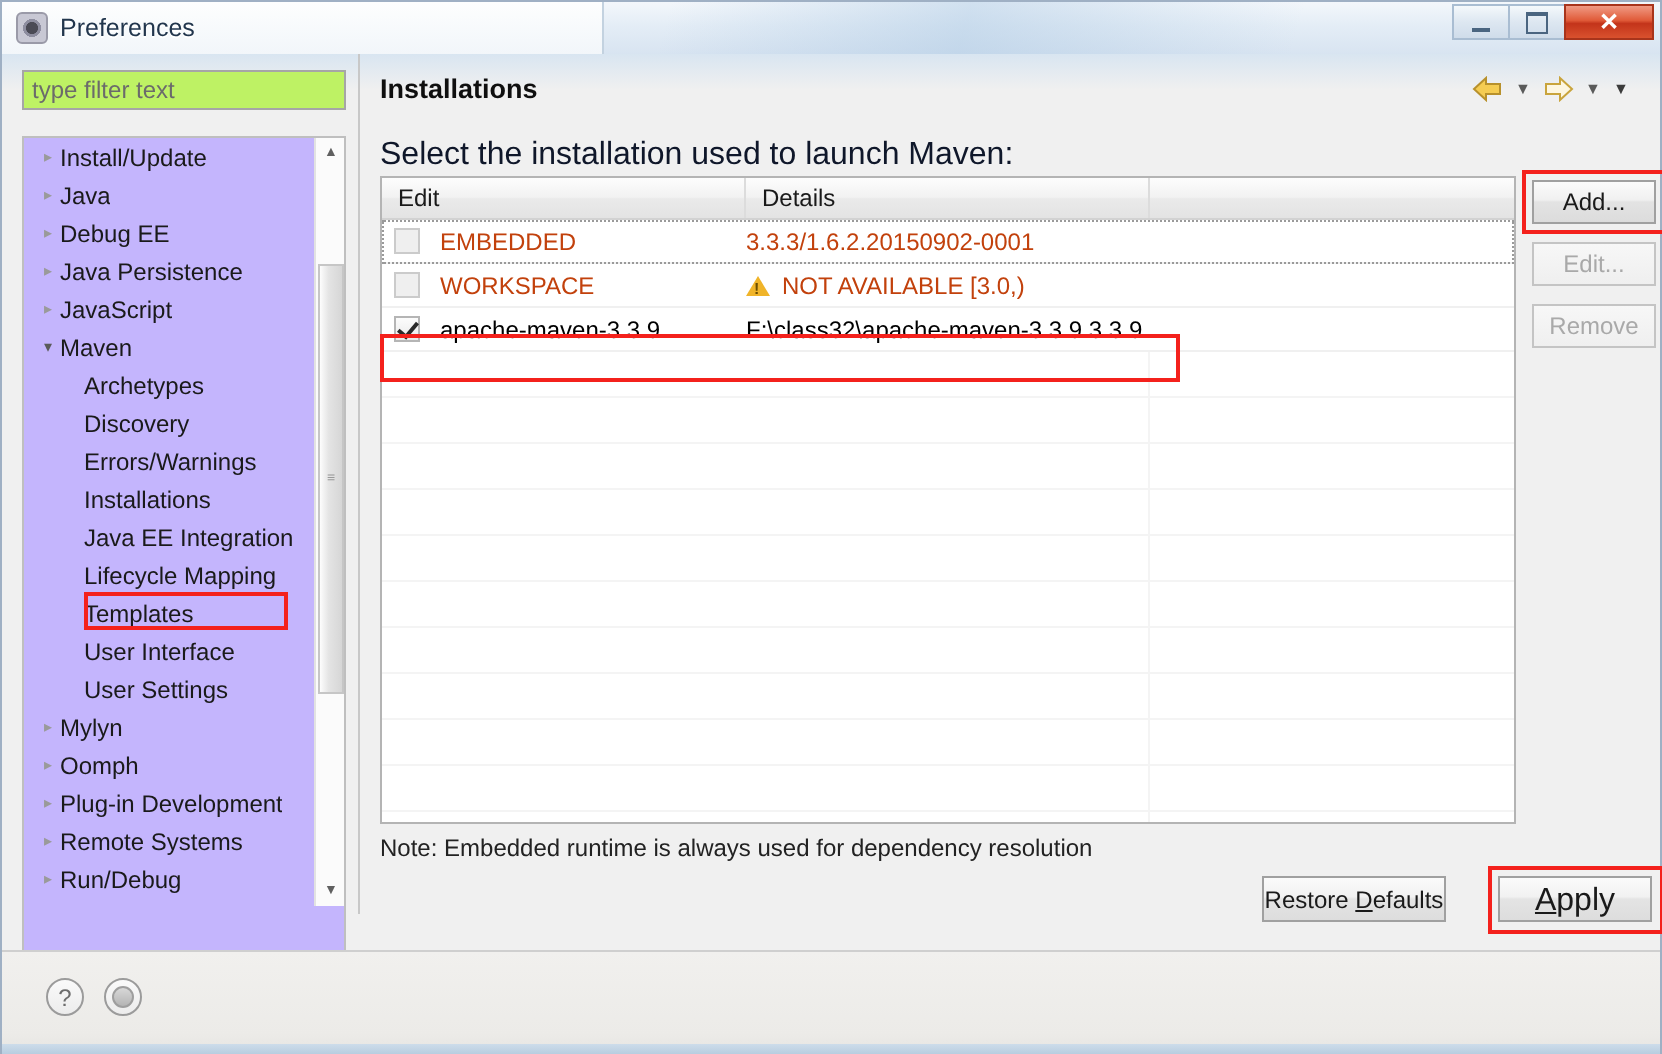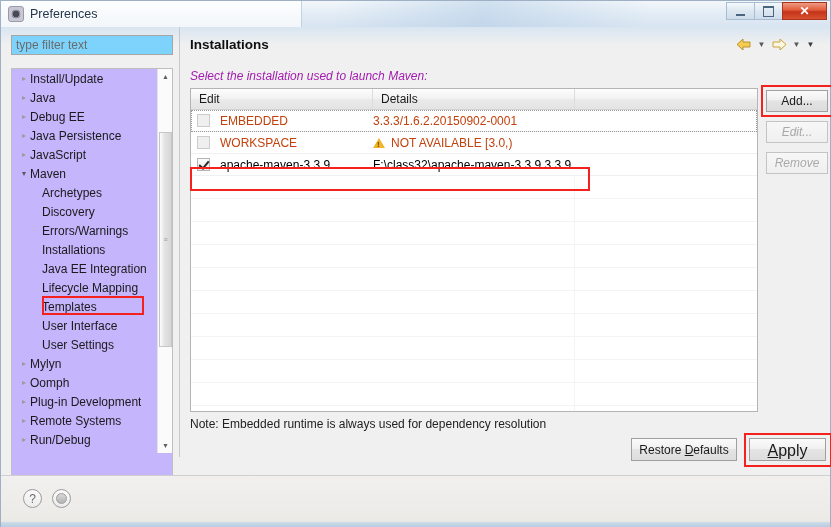--- a/index.html
+++ b/index.html
@@ -81,21 +81,21 @@
   }
   #content .sheen {
     position:absolute;left:0;top:0;width:100%;height:18px;
     background:linear-gradient(180deg, rgba(214,228,241,.9) 0%, rgba(240,240,240,0) 100%);
     pointer-events:none;
   }
 
   
   #filter-input {
     position:absolute; left:10px; top:8px; width:162px; height:20px;
-    border:1px solid #a6a6a6; background:#7dd3fc;
+    border:1px solid #a6a6a6; background:#bef264;
     font-family:"Liberation Sans",sans-serif; font-size:12px;
     color:#555; padding:0 4px; box-sizing:border-box; outline:none;
   }
   #filter-input::placeholder{color:#6b6b6b;}
 
   
   #tree-panel {
     position:absolute; left:10px; top:41px; width:162px; height:510px;
     background:#c4b5fd; border:1px solid #bfbfbf; box-sizing:border-box;
     overflow:hidden;
@@ -168,21 +168,21 @@
     font-size:13.5px; font-weight:bold; color:#0f0f0f;
   }
   #nav-btns {
     position:absolute; right:10px; top:8px; display:flex; align-items:center; gap:1px;
   }
   .nav-arrow { width:20px; height:18px; display:flex; align-items:center; justify-content:center;}
   .nav-caret { width:13px; height:18px; display:flex; align-items:center; justify-content:center;
                font-size:8px; color:#5a5a5a;}
 
   #page-desc {
-    position:absolute; left:3px; top:42px; font-size:12px; color:#a21caf;font-style:italic;
+    position:absolute; left:3px; top:42px; font-size:16px; color:#0f172a;
   }
 
   
   #table-wrap {
     position:absolute; left:3px; top:61px; width:568px; height:324px;
     background:#fff; border:1px solid #b4b4b4; box-sizing:border-box;
     overflow:hidden;
   }
   #thead {
     display:flex; height:20px;
@@ -238,35 +238,35 @@
   
   .sbtn {
     position:absolute; width:62px; height:22px;
     border:1px solid #a0a0a0; box-sizing:border-box;
     background:linear-gradient(180deg,#fbfbfb 0%, #f0f0f0 45%, #e3e3e3 50%, #dcdcdc 100%);
     font-size:12px; color:#1a1a1a;
     display:flex; align-items:center; justify-content:center;
     font-family:"Liberation Sans",sans-serif;
   }
   .sbtn.disabled { color:#a9a9a9; border-color:#c4c4c4;
-    background:linear-gradient(180deg,#f7f7f7 0%, #efefef 100%);font-style:italic; }
+    background:linear-gradient(180deg,#f7f7f7 0%, #efefef 100%); }
   #btn-add { left:579px; top:63px; }
   #btn-edit { left:579px; top:94px; }
   #btn-remove { left:579px; top:125px; width:62px;}
   #add-hl {
     position:absolute; left:574px; top:58px; width:72px; height:32px;
     border:2px solid #f4211c; box-sizing:border-box; pointer-events:none; z-index:7;
   }
 
   #note {
     position:absolute; left:3px; top:390px; font-size:12px; color:#222;
   }
 
   #btn-restore {
-    position:absolute; left:444px; top:411px; width:106px; height:23px;
+    position:absolute; left:444px; top:411px; width:92px; height:23px;
     border:1px solid #a0a0a0; box-sizing:border-box;
     background:linear-gradient(180deg,#fbfbfb 0%, #f1f1f1 45%, #e4e4e4 50%, #dddddd 100%);
     font-size:12px;color:#1a1a1a; display:flex;align-items:center;justify-content:center;
   }
   #btn-apply {
     position:absolute; left:562px; top:411px; width:77px; height:23px;
     border:1px solid #a0a0a0; box-sizing:border-box;
     background:linear-gradient(180deg,#fbfbfb 0%, #f1f1f1 45%, #e4e4e4 50%, #dddddd 100%);
     font-size:16px;color:#1a1a1a; display:flex;align-items:flex-end;justify-content:center;
   }

